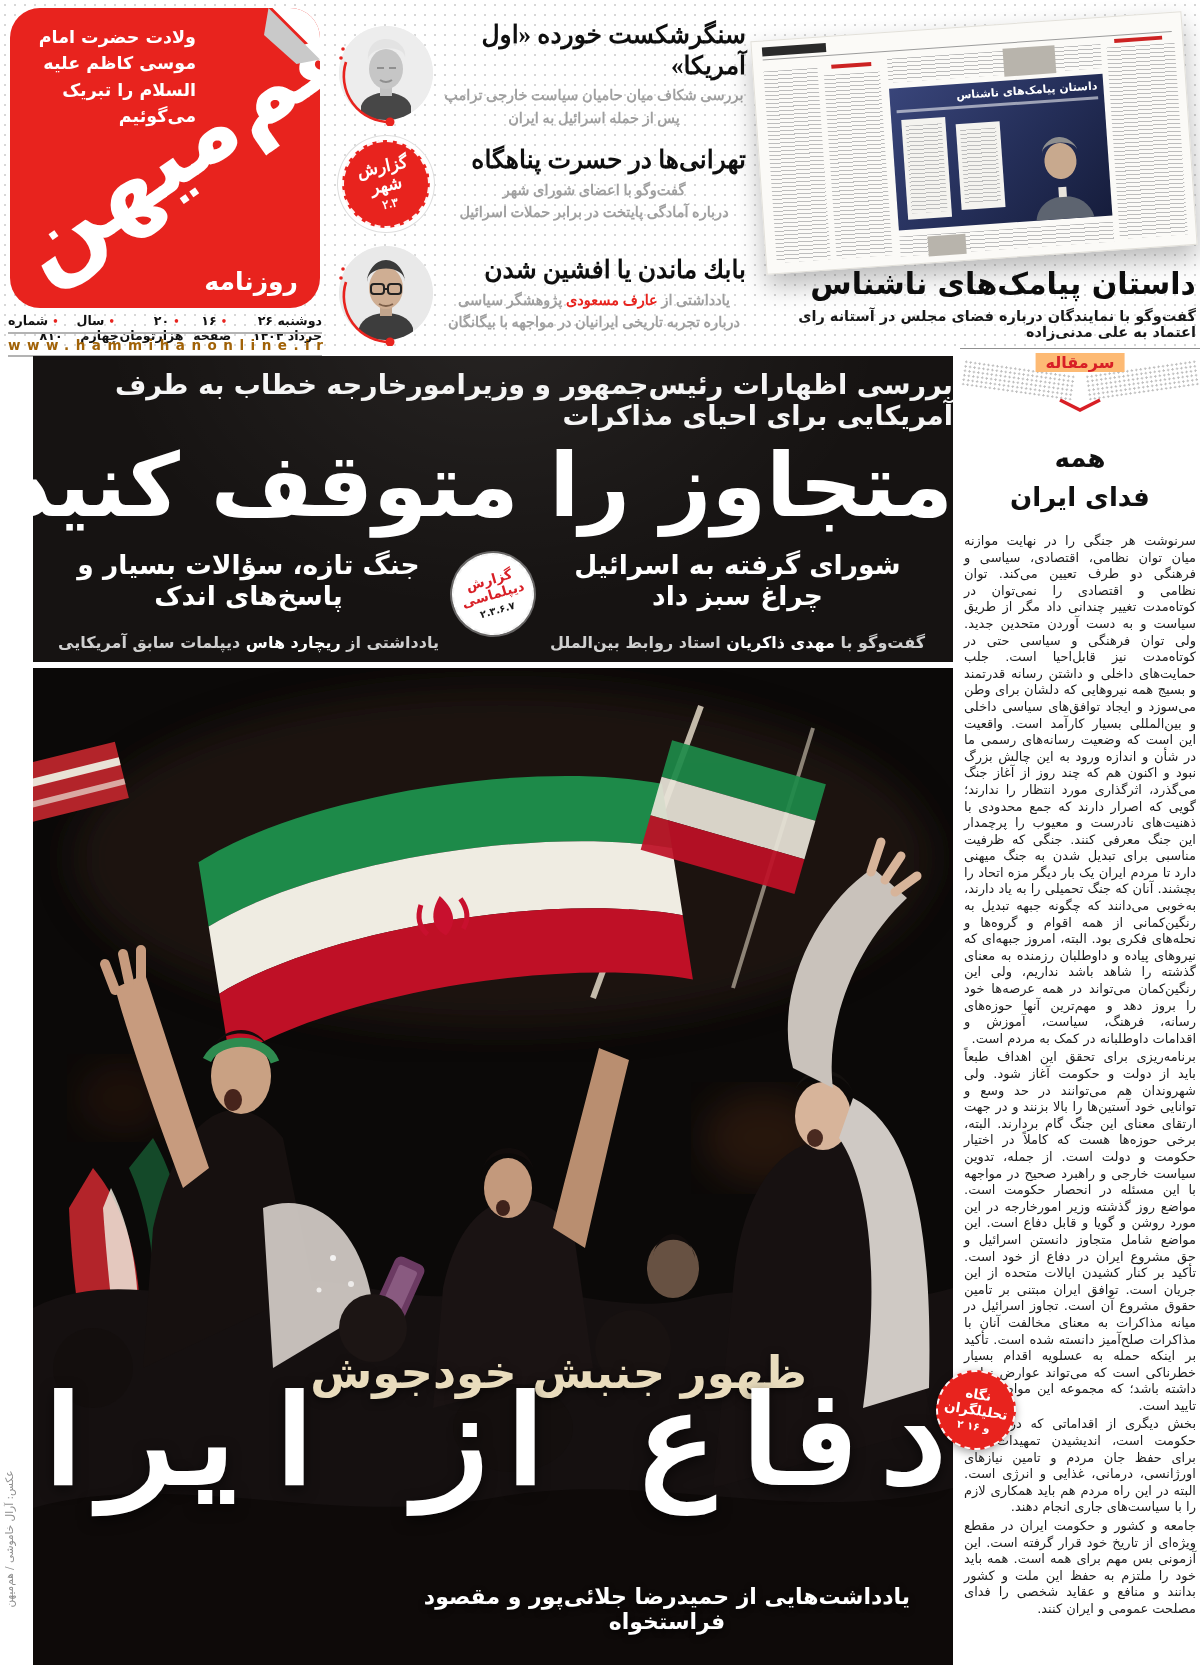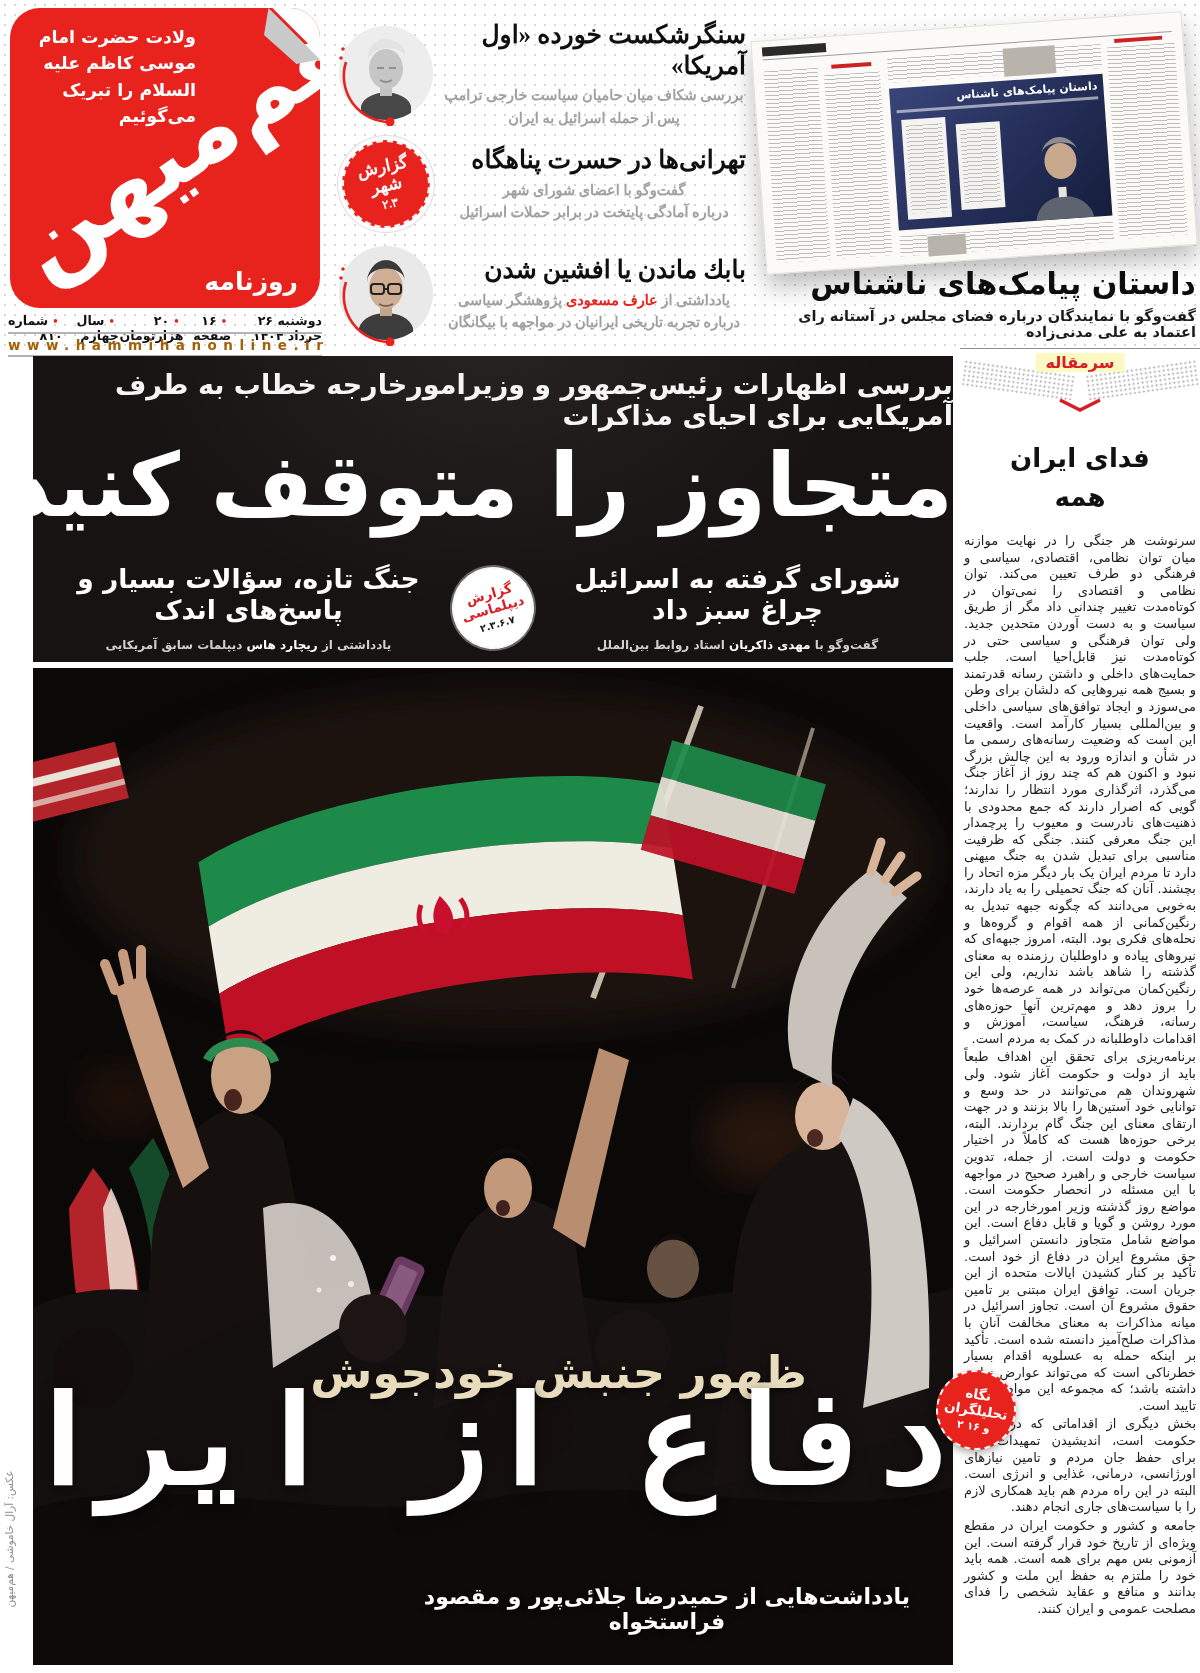--- a/index.html
+++ b/index.html
@@ -82,38 +82,38 @@
     background-image:radial-gradient(ellipse at 50% -10%, rgba(255,255,255,.07), transparent 60%);
     z-index:2; }
   .lead-kicker { margin-top:13px; font-size:27px; font-weight:800;
     color:#f5f5f5; direction:rtl; }
   .lead-headline { text-align:center; font-size:88px; font-weight:900; color:#fff;
     line-height:1.12; margin-top:6px; direction:rtl; white-space:nowrap; letter-spacing:-2px; }
   .lead-bottom { position:absolute; left:22px; right:22px; bottom:10px; display:flex;
     direction:rtl; justify-content:space-between; align-items:flex-start; gap:10px; }
   .lead-sub { width:392px; text-align:center; direction:rtl; }
   .lead-sub-title { font-size:26.5px; font-weight:900; color:#fff; }
-  .lead-sub-line { font-size:12px; font-weight:600; color:#cfcfcf; margin-top:13px; }
+  .lead-sub-line { font-size:16px; font-weight:600; color:#cfcfcf; margin-top:22px; }
   .lead-sub-line b { color:#fff; font-weight:900; }
   .badge-diplomacy { width:82px; height:82px; background:#fff; transform:rotate(-16deg);
     flex:none; margin-top:4px; border:2px dashed #f3f3f3;
     box-shadow:0 0 0 2px rgba(255,255,255,.35); }
   .badge-diplomacy span { color:#d81f26; font-weight:900; font-size:13.5px; }
   .badge-diplomacy .pages { color:#1a1a1a; font-size:10px; margin-top:2px; font-weight:700; }
 
   
   .editorial { position:absolute; left:960px; top:348px; width:240px; height:1318px;
     border-top:1px solid #8f8f8f; z-index:2; background:#fff; overflow:hidden; }
   .ed-decor { position:relative; height:64px; margin-top:6px; }
   .chev { position:absolute; width:112px; height:26px;
     background-image:radial-gradient(circle, #bdbdbd 0.9px, transparent 1.1px);
     background-size:4.5px 4.5px; }
   .chev-l { left:2px; top:12px; transform:rotate(8deg); }
   .chev-r { right:2px; top:12px; transform:rotate(-8deg); }
-  .ed-label { position:absolute; top:-2px; left:50%; transform:translateX(-50%); background:#fef9c3;
+  .ed-label { position:absolute; top:-2px; left:50%; transform:translateX(-50%); background:#fdba74;
     padding:0 10px; color:#d81f26; font-size:16px; font-weight:900; z-index:2; direction:rtl; }
   .chev-mark { position:absolute; left:50%; top:42px; transform:translateX(-50%); }
   .ed-title { text-align:center; font-size:26px; font-weight:900; color:#111; line-height:1.5;
     margin:20px 0 16px; direction:rtl; }
   .ed-body { padding:0 4px; font-size:13px; line-height:16.6px; text-align:justify;
     direction:rtl; color:#1d1d1d; }
   .ed-body p { margin-bottom:2px; }
 
   
   .photo { position:absolute; left:33px; top:668px; width:920px; height:997px; background:#0b0908;
@@ -300,22 +300,22 @@
   <div class="editorial">
     <div class="ed-decor">
       <div class="chev chev-l"></div>
       <div class="chev chev-r"></div>
       <div class="ed-label">سرمقاله</div>
       <svg class="chev-mark" width="44" height="16" viewBox="0 0 44 16">
         <polyline points="2,3 22,13 42,3" fill="none" stroke="#d81f26" stroke-width="3.5"></polyline>
       </svg>
     </div>
     <div class="ed-title">
+      <div>همه</div>
       <div>فدای ایران</div>
-      <div>همه</div>
     </div>
     <div class="ed-body">
       <p>سرنوشت هر جنگی را در نهایت موازنه میان توان نظامی، اقتصادی، سیاسی و فرهنگی دو طرف تعیین می‌کند. توان نظامی و اقتصادی را نمی‌توان در کوتاه‌مدت تغییر چندانی داد مگر از طریق سیاست و به دست آوردن متحدین جدید. ولی توان فرهنگی و سیاسی حتی در کوتاه‌مدت نیز قابل‌احیا است. جلب حمایت‌های داخلی و داشتن رسانه قدرتمند و بسیج همه نیروهایی که دلشان برای وطن می‌سوزد و ایجاد توافق‌های سیاسی داخلی و بین‌المللی بسیار کارآمد است. واقعیت این است که وضعیت رسانه‌های رسمی ما در شأن و اندازه ورود به این چالش بزرگ نبود و اکنون هم که چند روز از آغاز جنگ می‌گذرد، اثرگذاری مورد انتظار را ندارند؛ گویی که اصرار دارند که جمع محدودی با ذهنیت‌های نادرست و معیوب را پرچمدار این جنگ معرفی کنند. جنگی که ظرفیت مناسبی برای تبدیل شدن به جنگ میهنی دارد تا مردم ایران یک بار دیگر مزه اتحاد را بچشند. آنان که جنگ تحمیلی را به یاد دارند، به‌خوبی می‌دانند که چگونه جبهه تبدیل به رنگین‌کمانی از همه اقوام و گروه‌ها و نحله‌های فکری بود. البته، امروز جبهه‌ای که نیروهای پیاده و داوطلبان رزمنده به معنای گذشته را شاهد باشد نداریم، ولی این رنگین‌کمان می‌تواند در همه عرصه‌ها خود را بروز دهد و مهم‌ترین آنها حوزه‌های رسانه، فرهنگ، سیاست، آموزش و اقدامات داوطلبانه در کمک به مردم است.</p>
       <p>برنامه‌ریزی برای تحقق این اهداف طبعاً باید از دولت و حکومت آغاز شود. ولی شهروندان هم می‌توانند در حد وسع و توانایی خود آستین‌ها را بالا بزنند و در جهت ارتقای معنای این جنگ گام بردارند. البته، برخی حوزه‌ها هست که کاملاً در اختیار حکومت و دولت است. از جمله، تدوین سیاست خارجی و راهبرد صحیح در مواجهه با این مسئله در انحصار حکومت است. مواضع روز گذشته وزیر امورخارجه در این مورد روشن و گویا و قابل دفاع است. این مواضع شامل متجاوز دانستن اسرائیل و حق مشروع ایران در دفاع از خود است. تأکید بر کنار کشیدن ایالات متحده از این جریان است. توافق ایران مبتنی بر تامین حقوق مشروع آن است. تجاوز اسرائیل در میانه مذاکرات به معنای مخالفت آنان با مذاکرات صلح‌آمیز دانسته شده است. تأکید بر اینکه حمله به عسلویه اقدام بسیار خطرناکی است که می‌تواند عوارض زیادی داشته باشد؛ که مجموعه این مواضع مورد تایید است.</p>
       <p>بخش دیگری از اقداماتی که در انحصار حکومت است، اندیشیدن تمهیدات لازم برای حفظ جان مردم و تامین نیازهای اورژانسی، درمانی، غذایی و انرژی است. البته در این راه مردم هم باید همکاری لازم را با سیاست‌های جاری انجام دهند.</p>
       <p>جامعه و کشور و حکومت ایران در مقطع ویژه‌ای از تاریخ خود قرار گرفته است. این آزمونی بس مهم برای همه است. همه باید خود را ملتزم به حفظ این ملت و کشور بدانند و منافع و عقاید شخصی را فدای مصلحت عمومی و ایران کنند.</p>
     </div>
   </div>
 
   <div class="photo">

